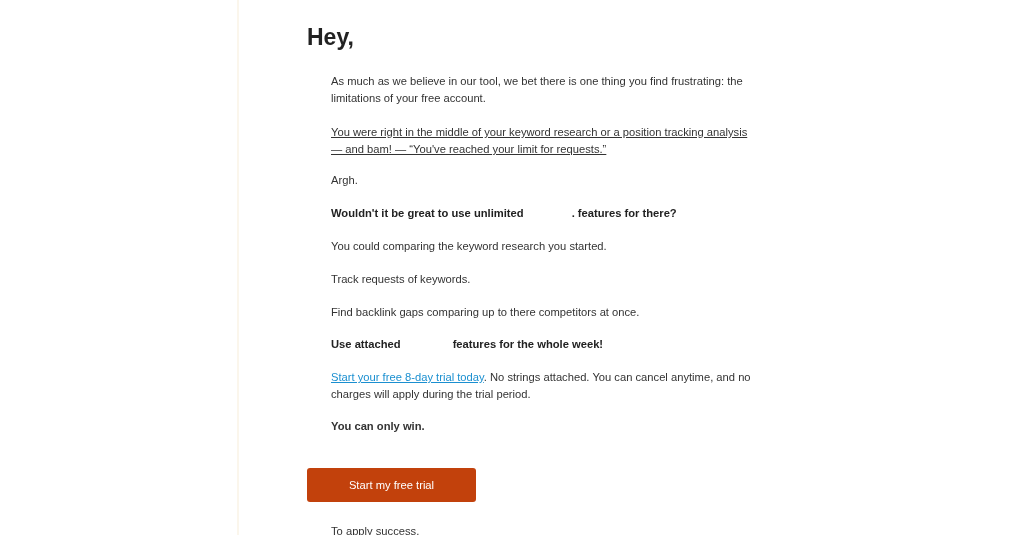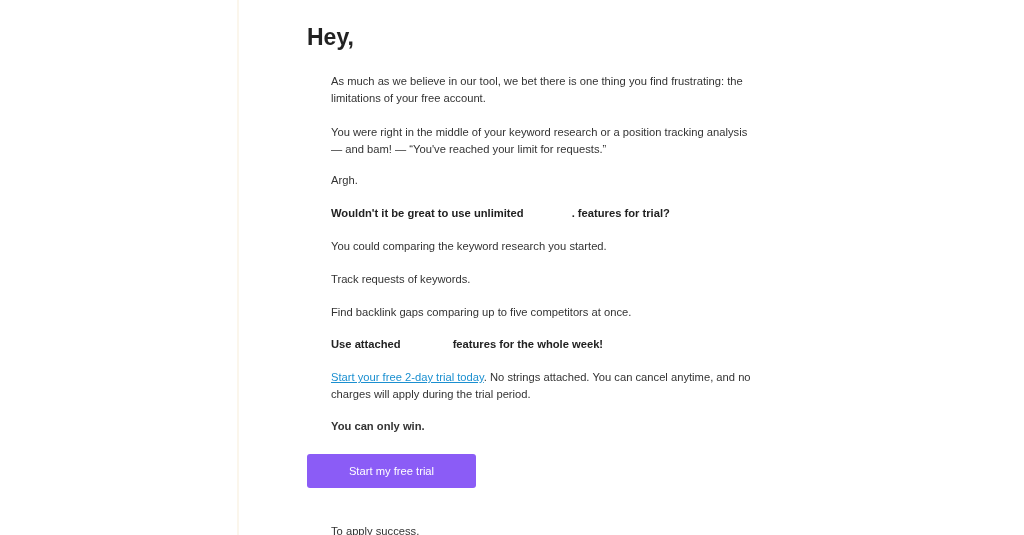--- a/index.html
+++ b/index.html
@@ -56,24 +56,24 @@
       display: inline-block;
       background: #ffffff;
     }
     .link {
       color: #1a8fd0;
       text-decoration: underline;
     }
     .cta-button {
       position: absolute;
       left: 0;
-      top: 454px;
+      top: 468px;
       width: 169px;
       height: 34px;
-      background: #8b5cf6;
+      background: #c2410c;
       border-radius: 3px;
       color: #ffffff;
       font-size: 11.2px;
       display: flex;
       align-items: center;
       justify-content: center;
       border: none;
       cursor: pointer;
     }
   </style>
@@ -81,40 +81,40 @@
 <body>
 
 <div class="page">
   <div class="email-frame"></div>
 
   <div class="email-body">
     <h1 class="greeting">Hey,</h1>
 
     <p class="para" style="top:65px;">As much as we believe in our tool, we bet there is one thing you find frustrating: the limitations of your free account.</p>
 
-    <p class="para" style="top:116px;">You were right in the middle of your keyword research or a position tracking analysis — and bam! — “You've reached your limit for requests.”</p>
+    <p class="para" style="top:116px;text-decoration:underline;">You were right in the middle of your keyword research or a position tracking analysis — and bam! — “You've reached your limit for requests.”</p>
 
     <p class="para" style="top:164px;">Argh.</p>
 
     <p class="para bold" style="top:197px;">
-      <span>Wouldn't it be great to use unlimited</span><span class="redacted" style="width:48px;">&nbsp;</span><span>. features for trial?</span>
+      <span>Wouldn't it be great to use unlimited</span><span class="redacted" style="width:48px;">&nbsp;</span><span>. features for there?</span>
     </p>
 
     <p class="para" style="top:230px;">You could comparing the keyword research you started.</p>
 
     <p class="para" style="top:263px;">Track requests of keywords.</p>
 
-    <p class="para" style="top:296px;">Find backlink gaps comparing up to five competitors at once.</p>
+    <p class="para" style="top:296px;">Find backlink gaps comparing up to there competitors at once.</p>
 
     <p class="para bold" style="top:328px;">
       <span>Use attached</span><span class="redacted" style="width:52px;">&nbsp;</span><span>features for the whole week!</span>
     </p>
 
     <p class="para" style="top:361px;">
-      <a class="link" href="#">Start your free 2-day trial today</a><span>. No strings attached. You can cancel anytime, and no charges will apply during the trial period.</span>
+      <a class="link" href="#">Start your free 8-day trial today</a><span>. No strings attached. You can cancel anytime, and no charges will apply during the trial period.</span>
     </p>
 
     <p class="para" style="top:410px;font-weight:bold;">You can only win.</p>
 
     <button class="cta-button">Start my free trial</button>
 
     <p class="para" style="top:515px;">To apply success,</p>
   </div>
 </div>
 

